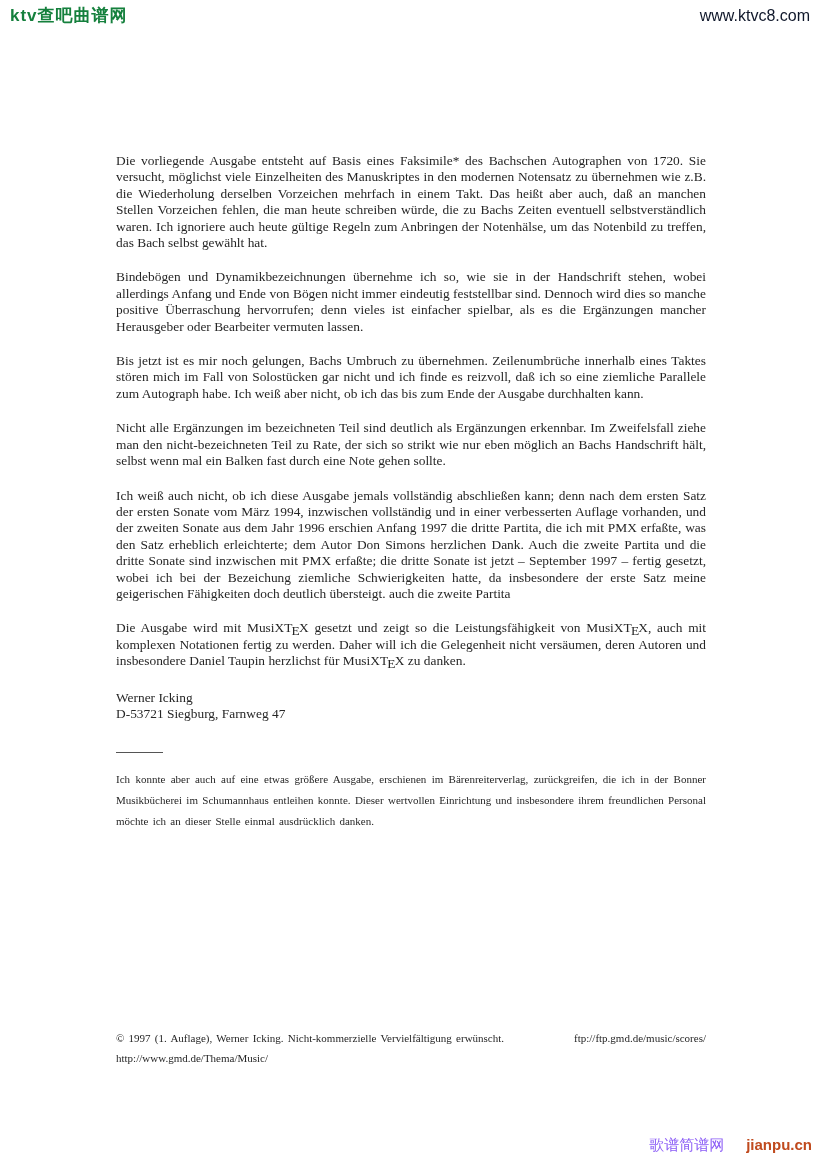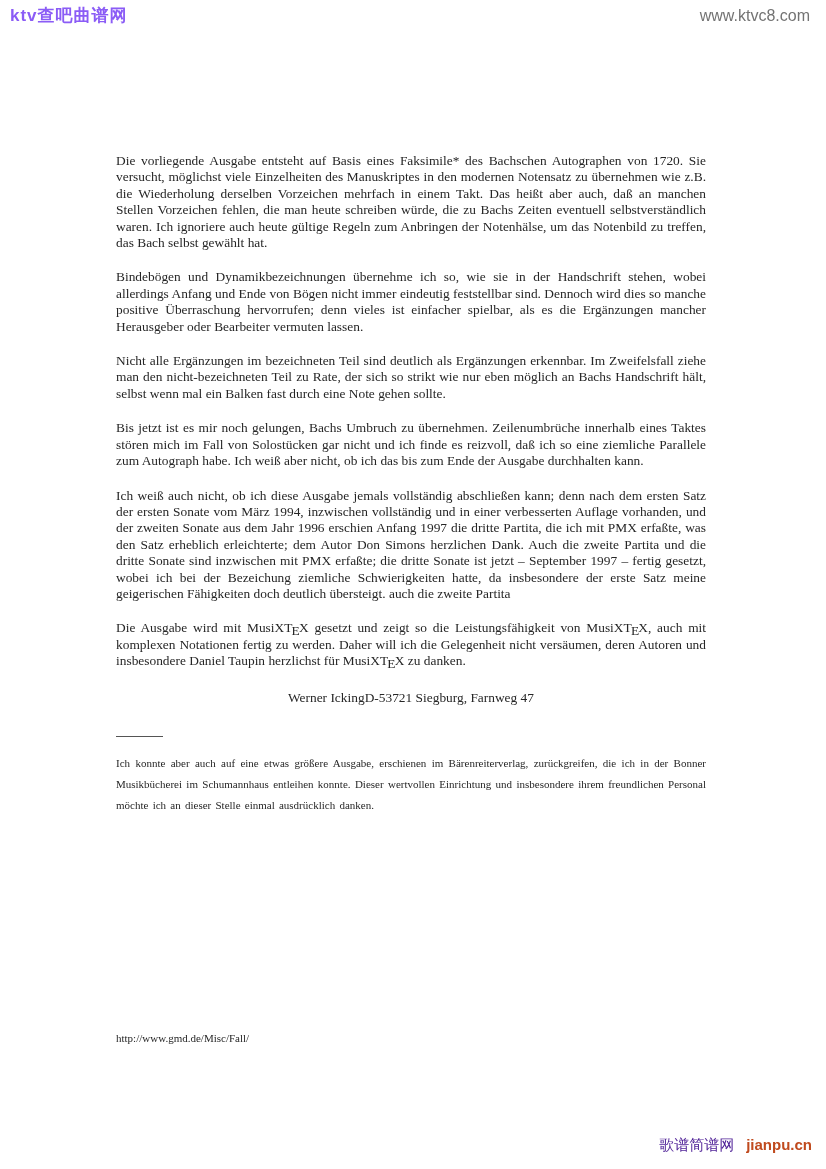--- a/index.html
+++ b/index.html
@@ -22,35 +22,35 @@
     position: absolute; right: 16px; top: 7px;
     font-family: "Liberation Sans", sans-serif;
     font-size: 16px; font-weight: 500;
   }
   .wm-bottom {
     position: absolute; right: 14px; top: 1136px;
     font-family: "Liberation Sans", sans-serif;
     font-size: 15px; white-space: nowrap;
   }
   .wm-bottom .site { font-weight: 500; }
-  .wm-bottom .domain { font-weight: 700; margin-left: 12px; }
+  .wm-bottom .domain { font-weight: 700; margin-left: 22px; }
 
   
   .content {
     position: absolute; left: 116px; top: 117px; width: 590px;
     font-size: 13.4px; line-height: 16.4px;
     text-align: justify; hyphens: none; margin-top: 36px;
   }
   .content p { margin: 0 0 18px 0; }
 
   .tex-e { display: inline-block; transform: translateY(0.22em); margin: 0 -0.06em; }
 
   .signature {
-    display: flex; justify-content: center;
-    margin-top: 20px; font-size: 13.4px;
+    display: flex; justify-content: space-between;
+    margin-top: 20px; font-size: 13.4px; flex-direction: column;
   }
 
   .footnote-rule {
     width: 47px; height: 0; border-top: 1px solid #555;
     margin-top: 30px;
   }
   .footnotes {
     margin-top: 16px; font-size: 11px; line-height: 21px;
     text-align: justify; word-spacing: 1.5px;
   }
@@ -63,47 +63,51 @@
     font-size: 11px; line-height: 20px; word-spacing: 1.5px;
   }
   .copyright .row { display: flex; justify-content: space-between; }
   .copyright .right { white-space: nowrap; }
 </style>
 </head>
 <body>
 
 <div class="page">
 
-  <div class="wm-top-left" style="color:#8b5cf6">ktv查吧曲谱网</div>
+  <div class="wm-top-left" style="color:#15803d">ktv查吧曲谱网</div>
 
-  <div class="wm-top-right" style="color:#737373">www.ktvc8.com</div>
+  <div class="wm-top-right" style="color:#0f172a">www.ktvc8.com</div>
 
   <div class="content">
     <p>Die vorliegende Ausgabe entsteht auf Basis eines Faksimile* des Bachschen Autographen von 1720. Sie versucht, möglichst viele Einzelheiten des Manuskriptes in den modernen Notensatz zu übernehmen wie z.B. die Wiederholung derselben Vorzeichen mehrfach in einem Takt. Das heißt aber auch, daß an manchen Stellen Vorzeichen fehlen, die man heute schreiben würde, die zu Bachs Zeiten eventuell selbstverständlich waren. Ich ignoriere auch heute gültige Regeln zum Anbringen der Notenhälse, um das Notenbild zu treffen, das Bach selbst gewählt hat.</p>
     <p>Bindebögen und Dynamikbezeichnungen übernehme ich so, wie sie in der Handschrift stehen, wobei allerdings Anfang und Ende von Bögen nicht immer eindeutig feststellbar sind. Dennoch wird dies so manche positive Überraschung hervorrufen; denn vieles ist einfacher spielbar, als es die Ergänzungen mancher Herausgeber oder Bearbeiter vermuten lassen.</p>
+    <p>Bis jetzt ist es mir noch gelungen, Bachs Umbruch zu übernehmen. Zeilenumbrüche innerhalb eines Taktes stören mich im Fall von Solostücken gar nicht und ich finde es reizvoll, daß ich so eine ziemliche Parallele zum Autograph habe. Ich weiß aber nicht, ob ich das bis zum Ende der Ausgabe durchhalten kann.</p>
     <p>Nicht alle Ergänzungen im bezeichneten Teil sind deutlich als Ergänzungen erkennbar. Im Zweifelsfall ziehe man den nicht-bezeichneten Teil zu Rate, der sich so strikt wie nur eben möglich an Bachs Handschrift hält, selbst wenn mal ein Balken fast durch eine Note gehen sollte.</p>
-    <p>Bis jetzt ist es mir noch gelungen, Bachs Umbruch zu übernehmen. Zeilenumbrüche innerhalb eines Taktes stören mich im Fall von Solostücken gar nicht und ich finde es reizvoll, daß ich so eine ziemliche Parallele zum Autograph habe. Ich weiß aber nicht, ob ich das bis zum Ende der Ausgabe durchhalten kann.</p>
     <p>Ich weiß auch nicht, ob ich diese Ausgabe jemals vollständig abschließen kann; denn nach dem ersten Satz der ersten Sonate vom März 1994, inzwischen vollständig und in einer verbesserten Auflage vorhanden, und der zweiten Sonate aus dem Jahr 1996 erschien Anfang 1997 die dritte Partita, die ich mit PMX erfaßte, was den Satz erheblich erleichterte; dem Autor Don Simons herzlichen Dank. Auch die zweite Partita und die dritte Sonate sind inzwischen mit PMX erfaßte; die dritte Sonate ist jetzt – September 1997 – fertig gesetzt, wobei ich bei der Bezeichung ziemliche Schwierigkeiten hatte, da insbesondere der erste Satz meine geigerischen Fähigkeiten doch deutlich übersteigt. auch die zweite Partita</p>
     <p>Die Ausgabe wird mit MusiXT<span class="tex-e">E</span>X gesetzt und zeigt so die Leistungsfähigkeit von MusiXT<span class="tex-e">E</span>X, auch mit komplexen Notationen fertig zu werden. Daher will ich die Gelegenheit nicht versäumen, deren Autoren und insbesondere Daniel Taupin herzlichst für MusiXT<span class="tex-e">E</span>X zu danken.</p>
 
     <div class="signature">
       <span>Werner Icking</span>
       <span>D-53721 Siegburg, Farnweg 47</span>
     </div>
 
     <div class="footnote-rule"></div>
 
     <div class="footnotes">
       <p class="fn">Ich konnte aber auch auf eine etwas größere Ausgabe, erschienen im Bärenreiterverlag, zurückgreifen, die ich in der Bonner Musikbücherei im Schumannhaus entleihen konnte. Dieser wertvollen Einrichtung und insbesondere ihrem freundlichen Personal möchte ich an dieser Stelle einmal ausdrücklich danken.</p>
     </div>
   </div>
 
   <div class="copyright">
     <div class="row">
-      <span class="right">http://www.gmd.de/Misc/Fall/</span>
+      <span class="left">© 1997 (1. Auflage), Werner Icking. Nicht-kommerzielle Vervielfältigung erwünscht.</span>
+      <span class="right">ftp://ftp.gmd.de/music/scores/</span>
+    </div>
+    <div class="row">
+      <span class="right">http://www.gmd.de/Thema/Music/</span>
     </div>
   </div>
 
   <div class="wm-bottom">
-    <span class="site" style="color:#4c1d95">歌谱简谱网</span><span class="domain" style="color:#c04a1e">jianpu.cn</span>
+    <span class="site" style="color:#8b5cf6">歌谱简谱网</span><span class="domain" style="color:#c04a1e">jianpu.cn</span>
   </div>
 
 </div>
 
 </body></html>

